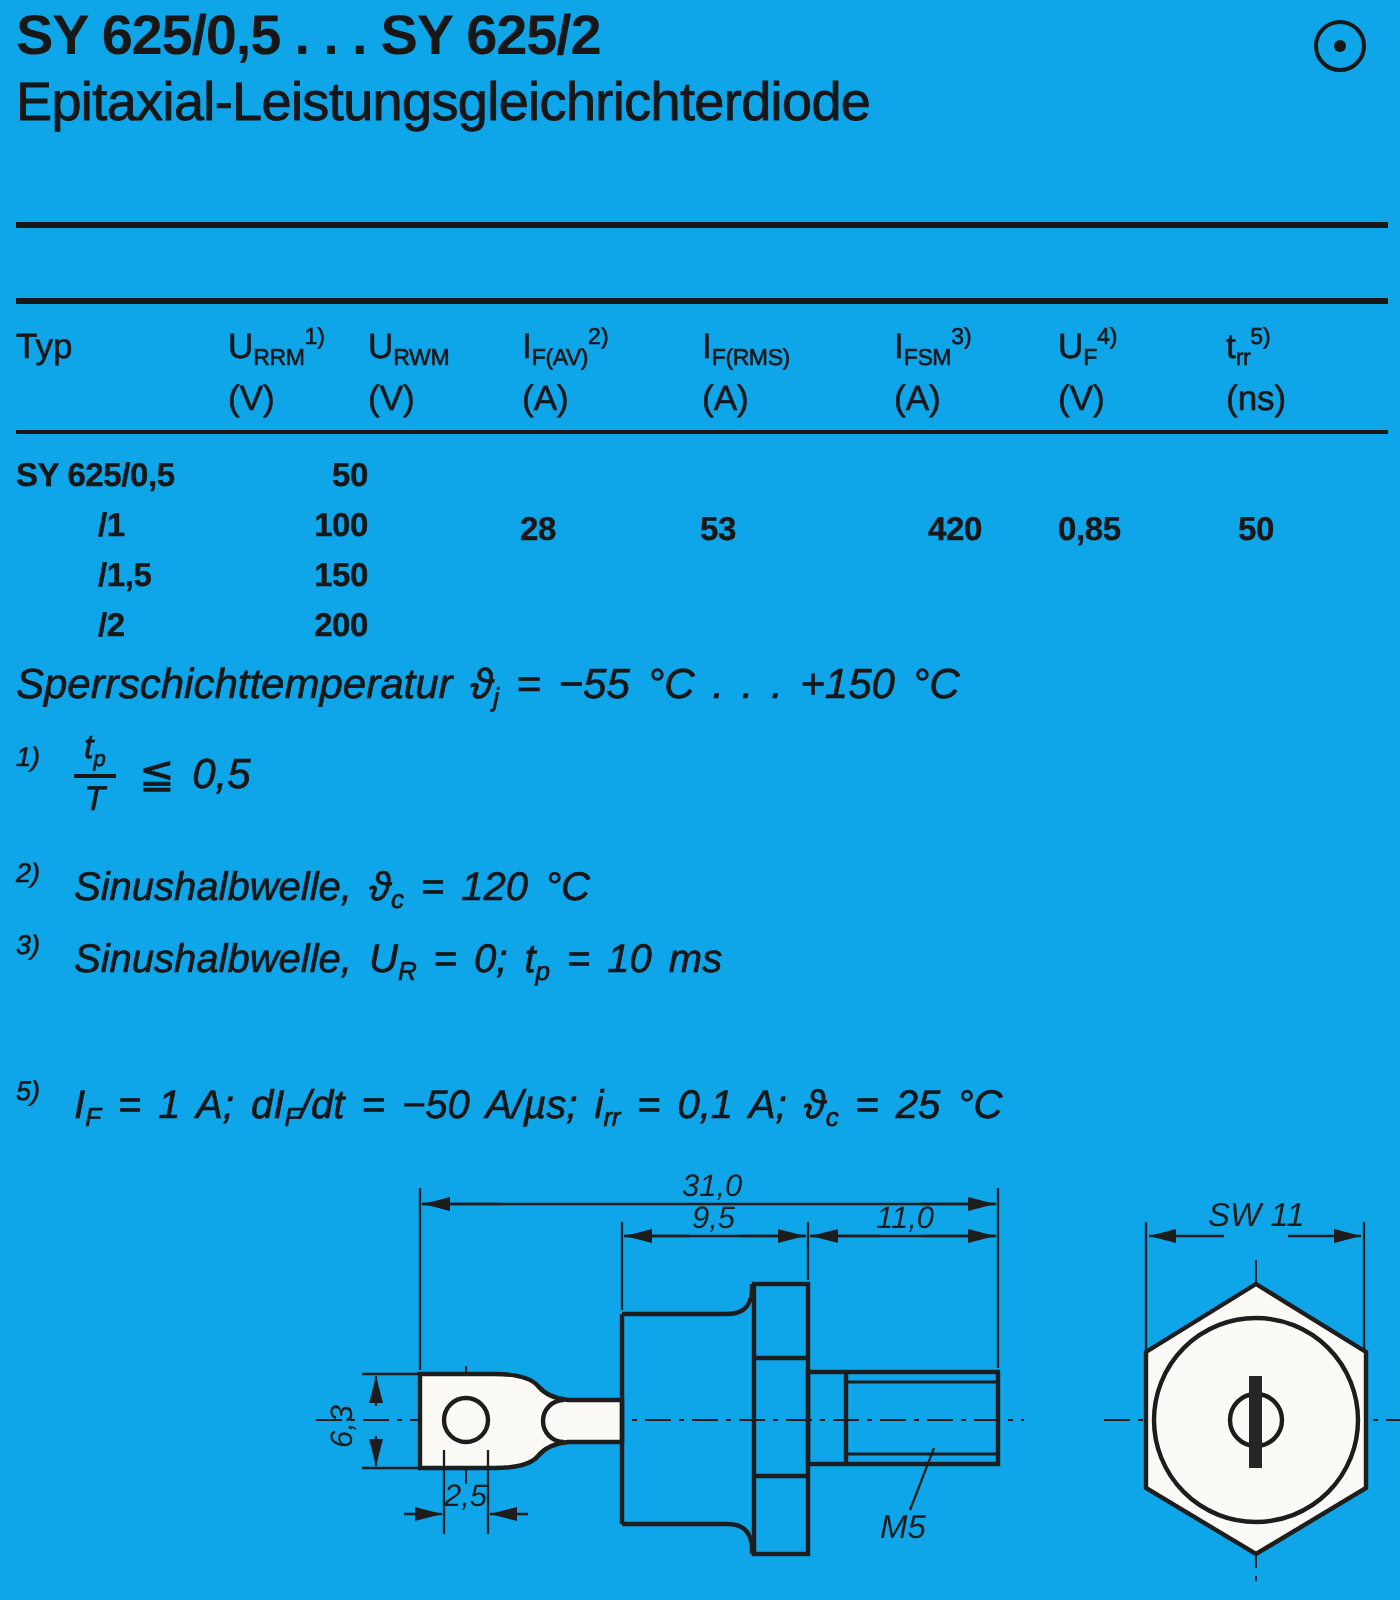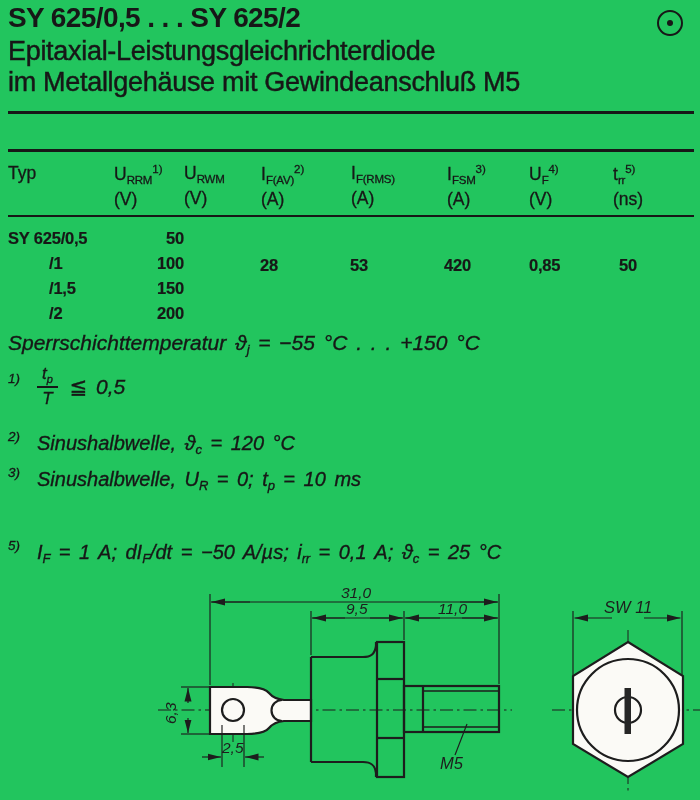--- a/index.html
+++ b/index.html
@@ -1,17 +1,17 @@
 <!DOCTYPE html>
 <html><head>
 <meta charset="utf-8">
 <style>
   html,body{margin:0;padding:0;background:#fbfaf6;}
   .sheet{
-    position:relative;width:700px;height:800px;background:#22c55e;
+    position:relative;width:700px;height:800px;background:#0ea5e9;
     font-family:"Liberation Sans","DejaVu Sans",sans-serif;color:#171717;
     overflow:hidden;
   }
   .abs{position:absolute;}
   
   .title{left:8px;top:2px;font-size:28px;font-weight:700;letter-spacing:-0.6px;white-space:nowrap;}
   .subtitle{left:8px;font-size:27px;font-weight:400;letter-spacing:-0.3px;
             -webkit-text-stroke:0.45px #171717;white-space:nowrap;}
   .sub1{top:36px;} .sub2{top:67px;}
   .logo{left:657px;top:10px;width:22px;height:22px;border:2.6px solid #171717;border-radius:50%;}
@@ -56,21 +56,20 @@
 </head>
 <body>
 
 <div class="sheet">
 
   <div class="abs title">SY 625/0,5 . . . SY 625/2</div>
   <div class="abs logo">
       <i></i>
     </div>
   <div class="abs subtitle sub1">Epitaxial-Leistungsgleichrichterdiode</div>
-  <div class="abs subtitle sub2">im Metallgehäuse mit Gewindeanschluß M5</div>
 
   <div class="abs rule rule-a"></div>
   <div class="abs rule rule-b"></div>
 
   <div class="abs col-h" style="left:8px">
     <div class="sym rich"><span>Typ</span></div>
     <div class="unit"></div>
   </div>
   <div class="abs col-h" style="left:114px">
     <div class="sym rich"><span>U</span><sub>RRM</sub><sup>1)</sup></div>
@@ -115,21 +114,21 @@
     <span class="abs" style="left:49px">/1,5</span>
     <span class="vr">150</span>
   </div>
   <div class="abs trow" style="top:304px;left:0;width:700px">
     <span class="abs" style="left:49px">/2</span>
     <span class="vr">200</span>
   </div>
 
   <span class="abs sv" style="left:260px;top:256px">28</span>
   <span class="abs sv" style="left:350px;top:256px">53</span>
-  <span class="abs sv" style="left:444px;top:256px">420</span>
+  <span class="abs sv" style="left:464px;top:256px">420</span>
   <span class="abs sv" style="left:529px;top:256px">0,85</span>
   <span class="abs sv" style="left:619px;top:256px">50</span>
 
   <div class="abs doc jt rich"><span>Sperrschichttemperatur ϑ</span><sub>j</sub><span> = −55 °C . . . +150 °C</span></div>
 
   <div class="abs doc note n1">
     <span class="fnmark">1)</span><span class="frac"><span class="num rich"><span>t</span><sub>p</sub></span><span class="den">T</span></span><span class="rhs">≦ 0,5</span>
   </div>
   <div class="abs doc note n2">
     <span class="fnmark">2)</span><span class="rich"><span>Sinushalbwelle, ϑ</span><sub>c</sub><span> = 120 °C</span></span>

